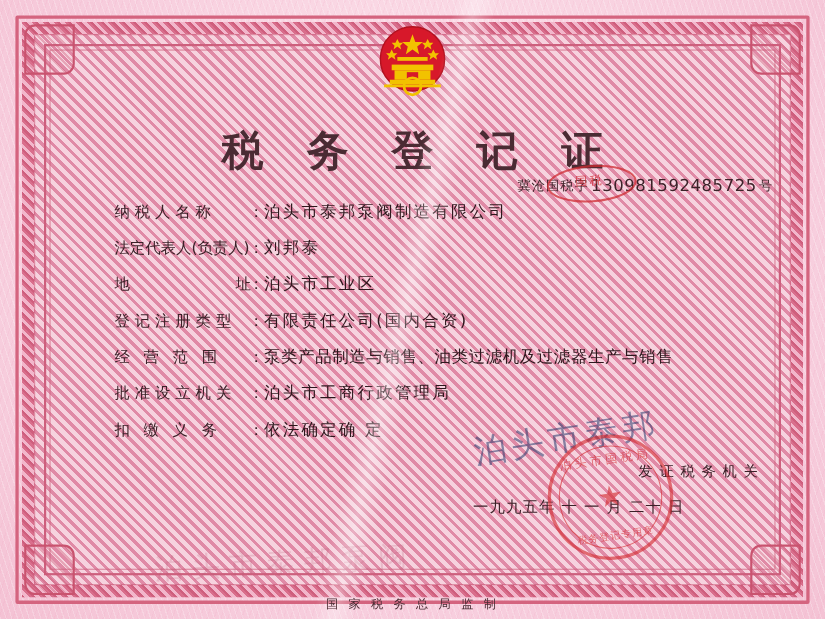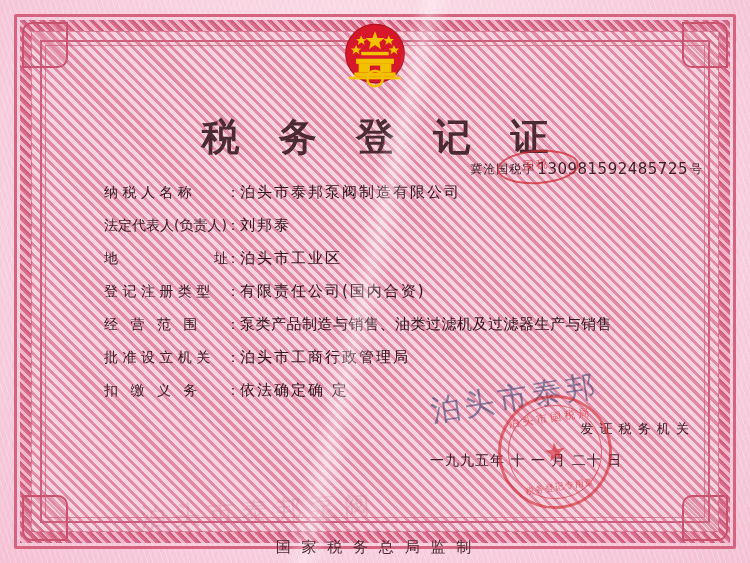--- a/index.html
+++ b/index.html
@@ -288,21 +288,21 @@
     pointer-events: none;
     white-space: nowrap;
   }
 
   
   .footer {
     position: absolute;
     left: 0; right: 0;
     bottom: 6px;
     text-align: center;
-    font-size: 15px;
+    font-size: 11px;
     color: #4a2b33;
     letter-spacing: 3px;
   }
 
   
   .bottom-wm {
     position: absolute;
     left: 140px;
     bottom: 34px;
     font-family: "DejaVu Serif", serif;

